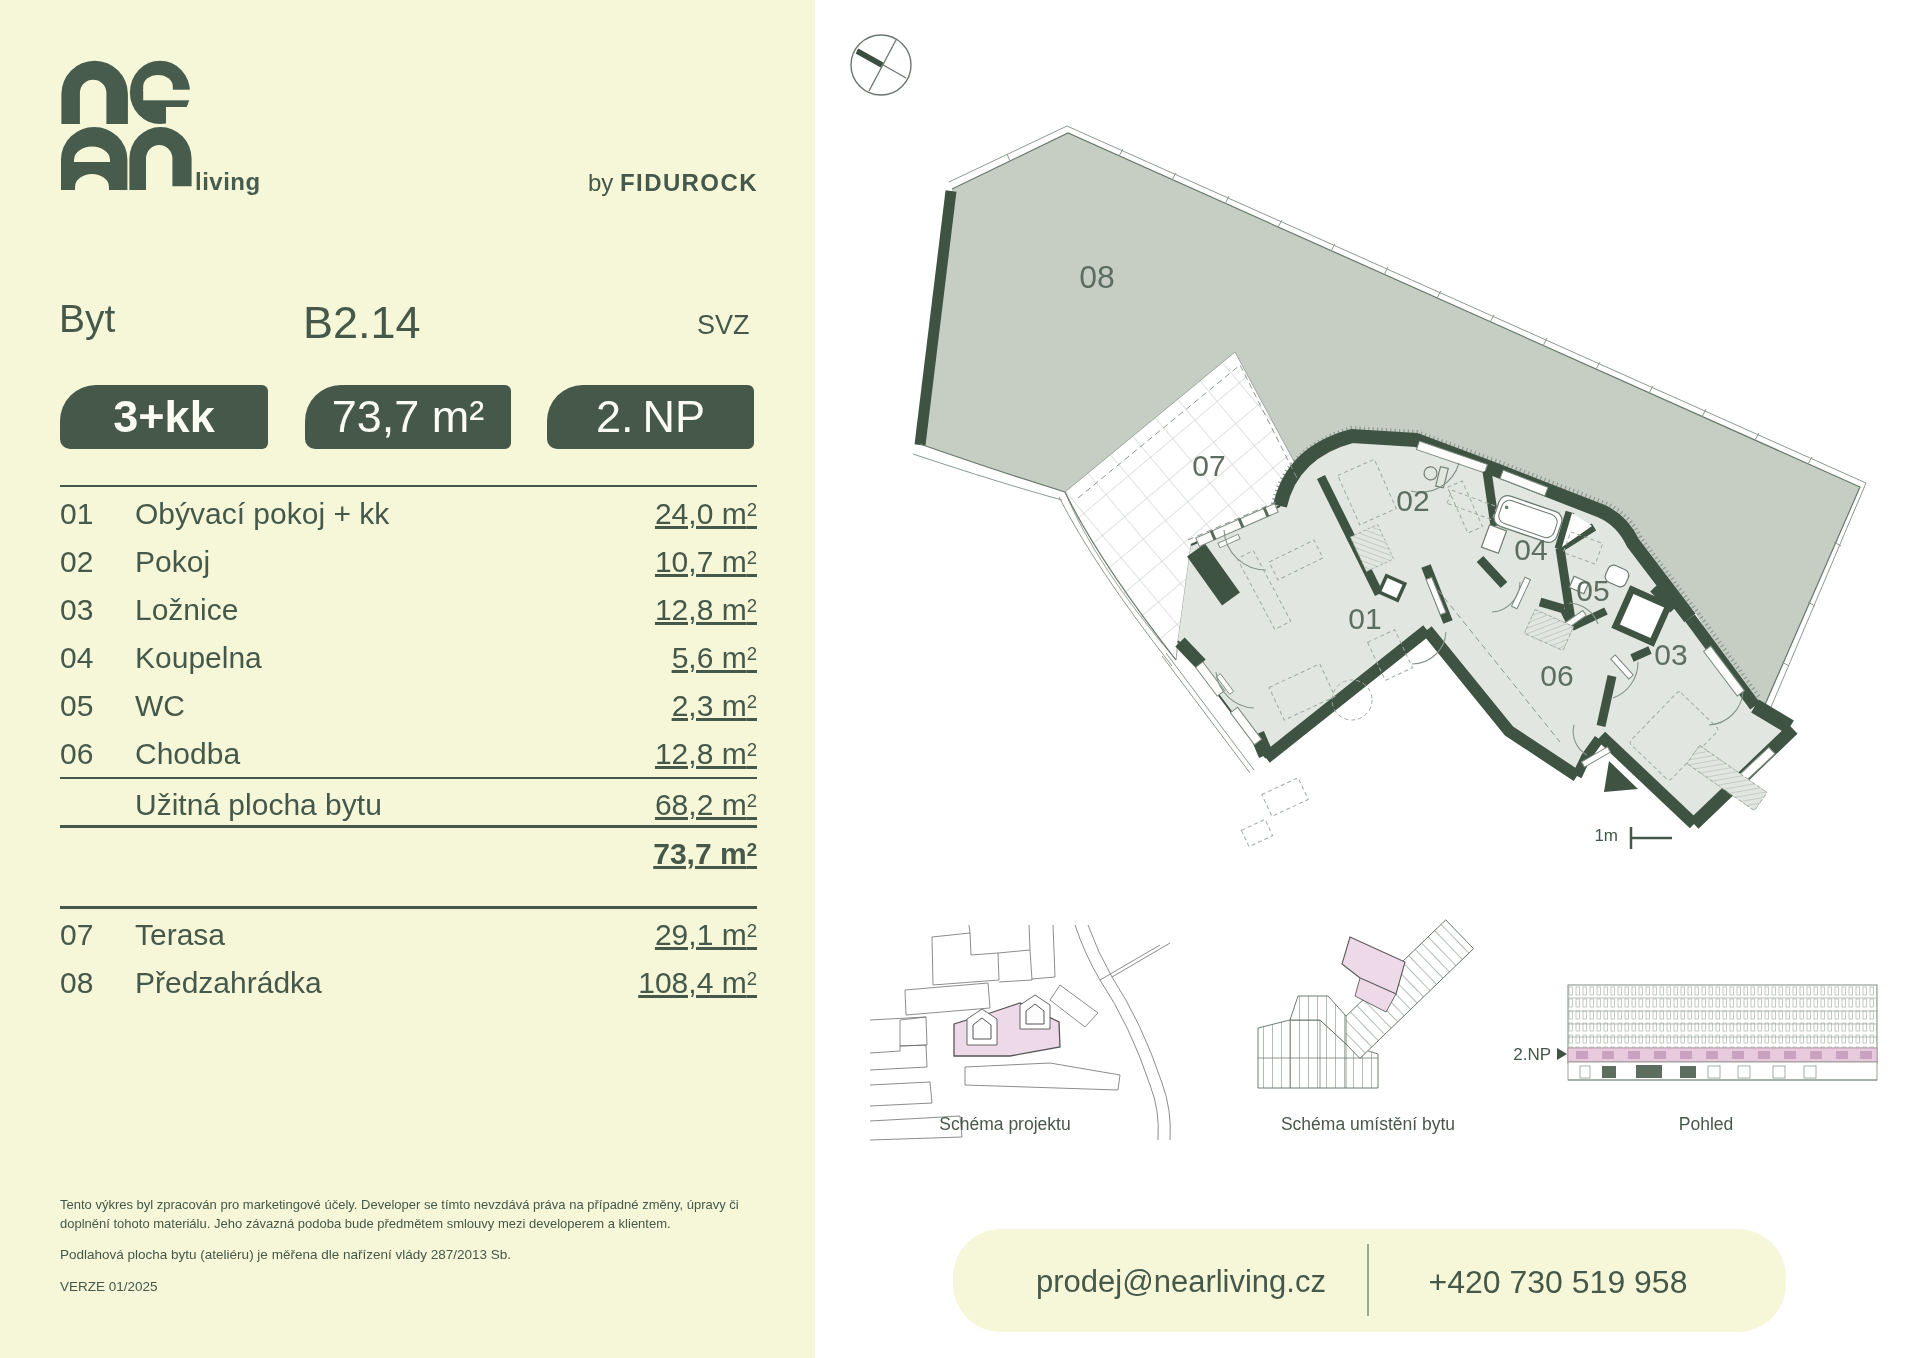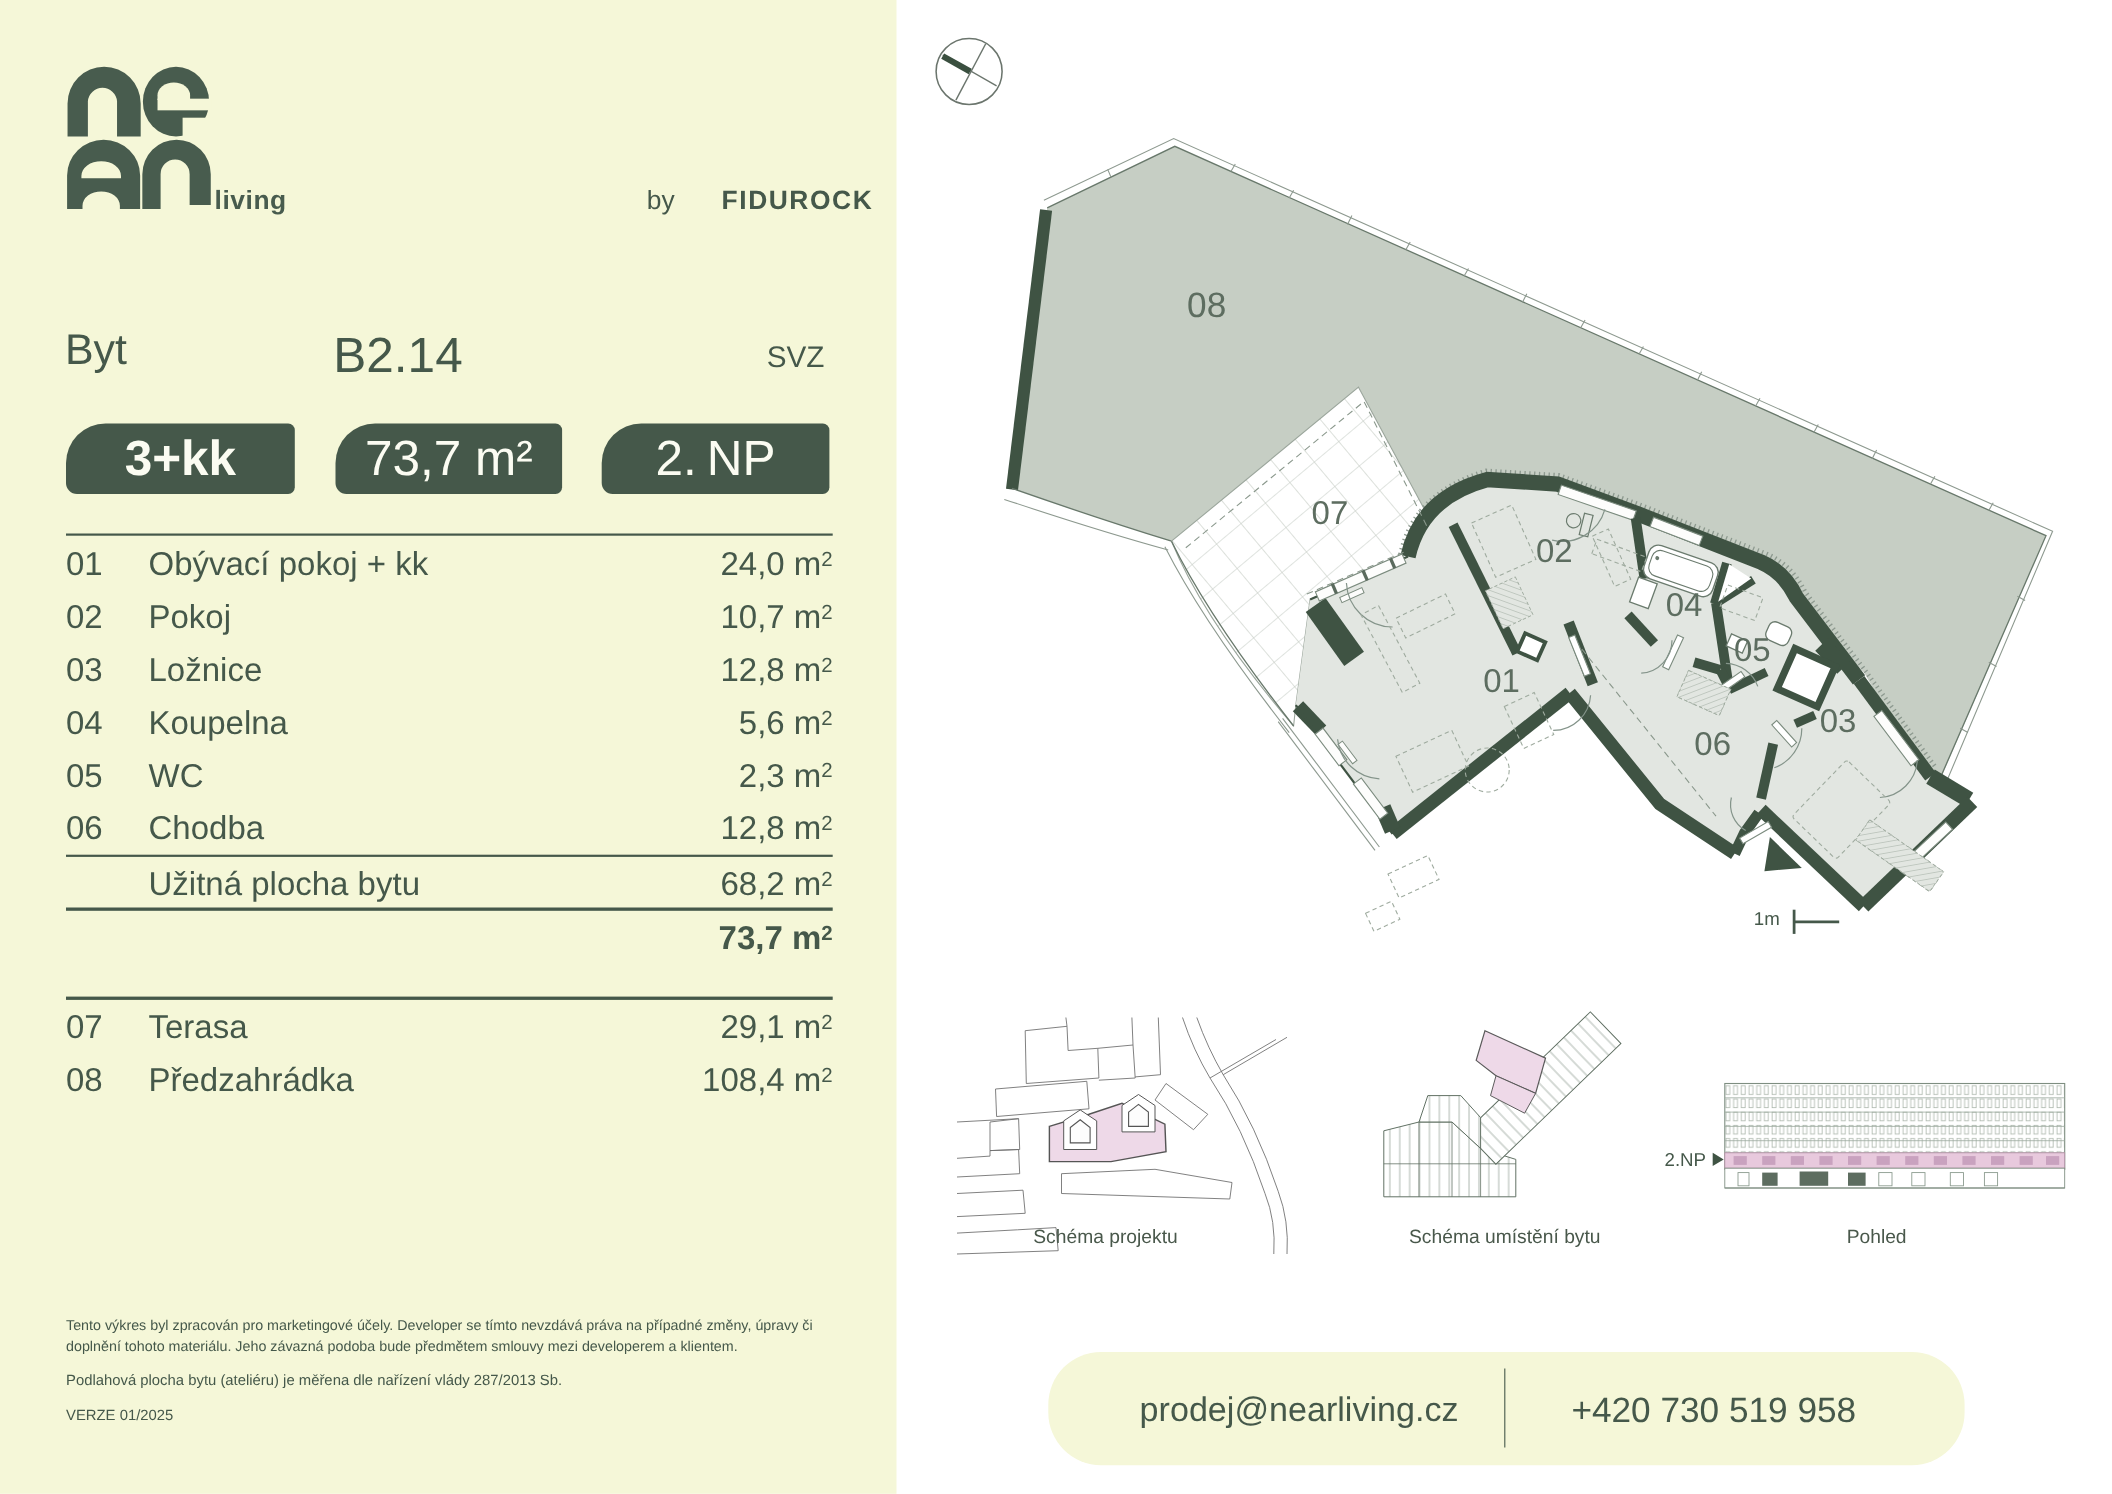--- a/index.html
+++ b/index.html
@@ -7,21 +7,21 @@
        font-family:"Liberation Sans", sans-serif;}
   .green{color:#45584a;}
   #panel{position:absolute;left:0;top:0;width:815px;height:1358px;background:#f5f7d8;}
   .abs{position:absolute;}
   .badge{position:absolute;top:385px;height:64px;background:#45584a;color:#fbfcf2;
          border-radius:36px 6px 6px 10px;display:flex;align-items:center;justify-content:center;
          font-size:45px;}
   .row{position:absolute;left:60px;width:697px;height:31px;color:#45584a;font-size:30px;}
   .row .num{position:absolute;left:0;top:0;}
   .row .nm{position:absolute;left:75px;top:0;}
-  .row .val{position:absolute;right:0;top:0;}
+  .row .val{position:absolute;right:0;top:0;text-decoration:underline;}
   .hline{position:absolute;left:60px;width:697px;background:#45584a;}
   sup2{font-size:0.62em;vertical-align:0.45em;letter-spacing:0;}
 </style>
 </head>
 <body>
 
 <div id="panel"></div>
 
 <svg class="abs" style="left:0;top:0" width="300" height="220" viewBox="0 0 300 220">
   <g fill="#485c4e">
@@ -35,21 +35,21 @@
 
     <path fill-rule="evenodd" d="M61,190 L61,159.5 A33.2,32.5 0 0 1 127.4,159.5 L127.4,190 L109,190 L109,187 A17,13 0 0 0 75,187 L75,190 Z
       M74,162 L74,160 A18,13.5 0 0 1 110,160 L110,162 Z"></path>
 
     <path d="M129.4,190 L129.4,158.5 A31.1,31.5 0 0 1 191.6,158.5 L191.6,186.3 L172.4,186.3 L172.4,158.5 A13.2,13.5 0 0 0 146,158.5 L146,190 Z"></path>
   </g>
 
   <text x="195" y="190" font-size="24" font-weight="600" fill="#485c4e" letter-spacing="0.5">living</text>
 </svg>
 
-<div class="abs green" style="left:588px;top:169px;font-size:24px;">by <span style="font-weight:bold;letter-spacing:1.4px;margin-left:36px;">FIDUROCK</span></div>
+<div class="abs green" style="left:588px;top:169px;font-size:24px;">by <span style="font-weight:bold;letter-spacing:1.4px;">FIDUROCK</span></div>
 
 <div class="abs green" style="left:59px;top:297px;font-size:39px;">Byt</div>
 
 <div class="abs green" style="left:303px;top:297px;font-size:45px;">B2.14</div>
 
 <div class="abs green" style="left:697px;top:310px;font-size:27px;">SVZ</div>
 
 <div class="badge" style="left:60px;width:208px;font-weight:bold;">3+kk</div>
 
 <div class="badge" style="left:305px;width:206px;">73,7 m²</div>

